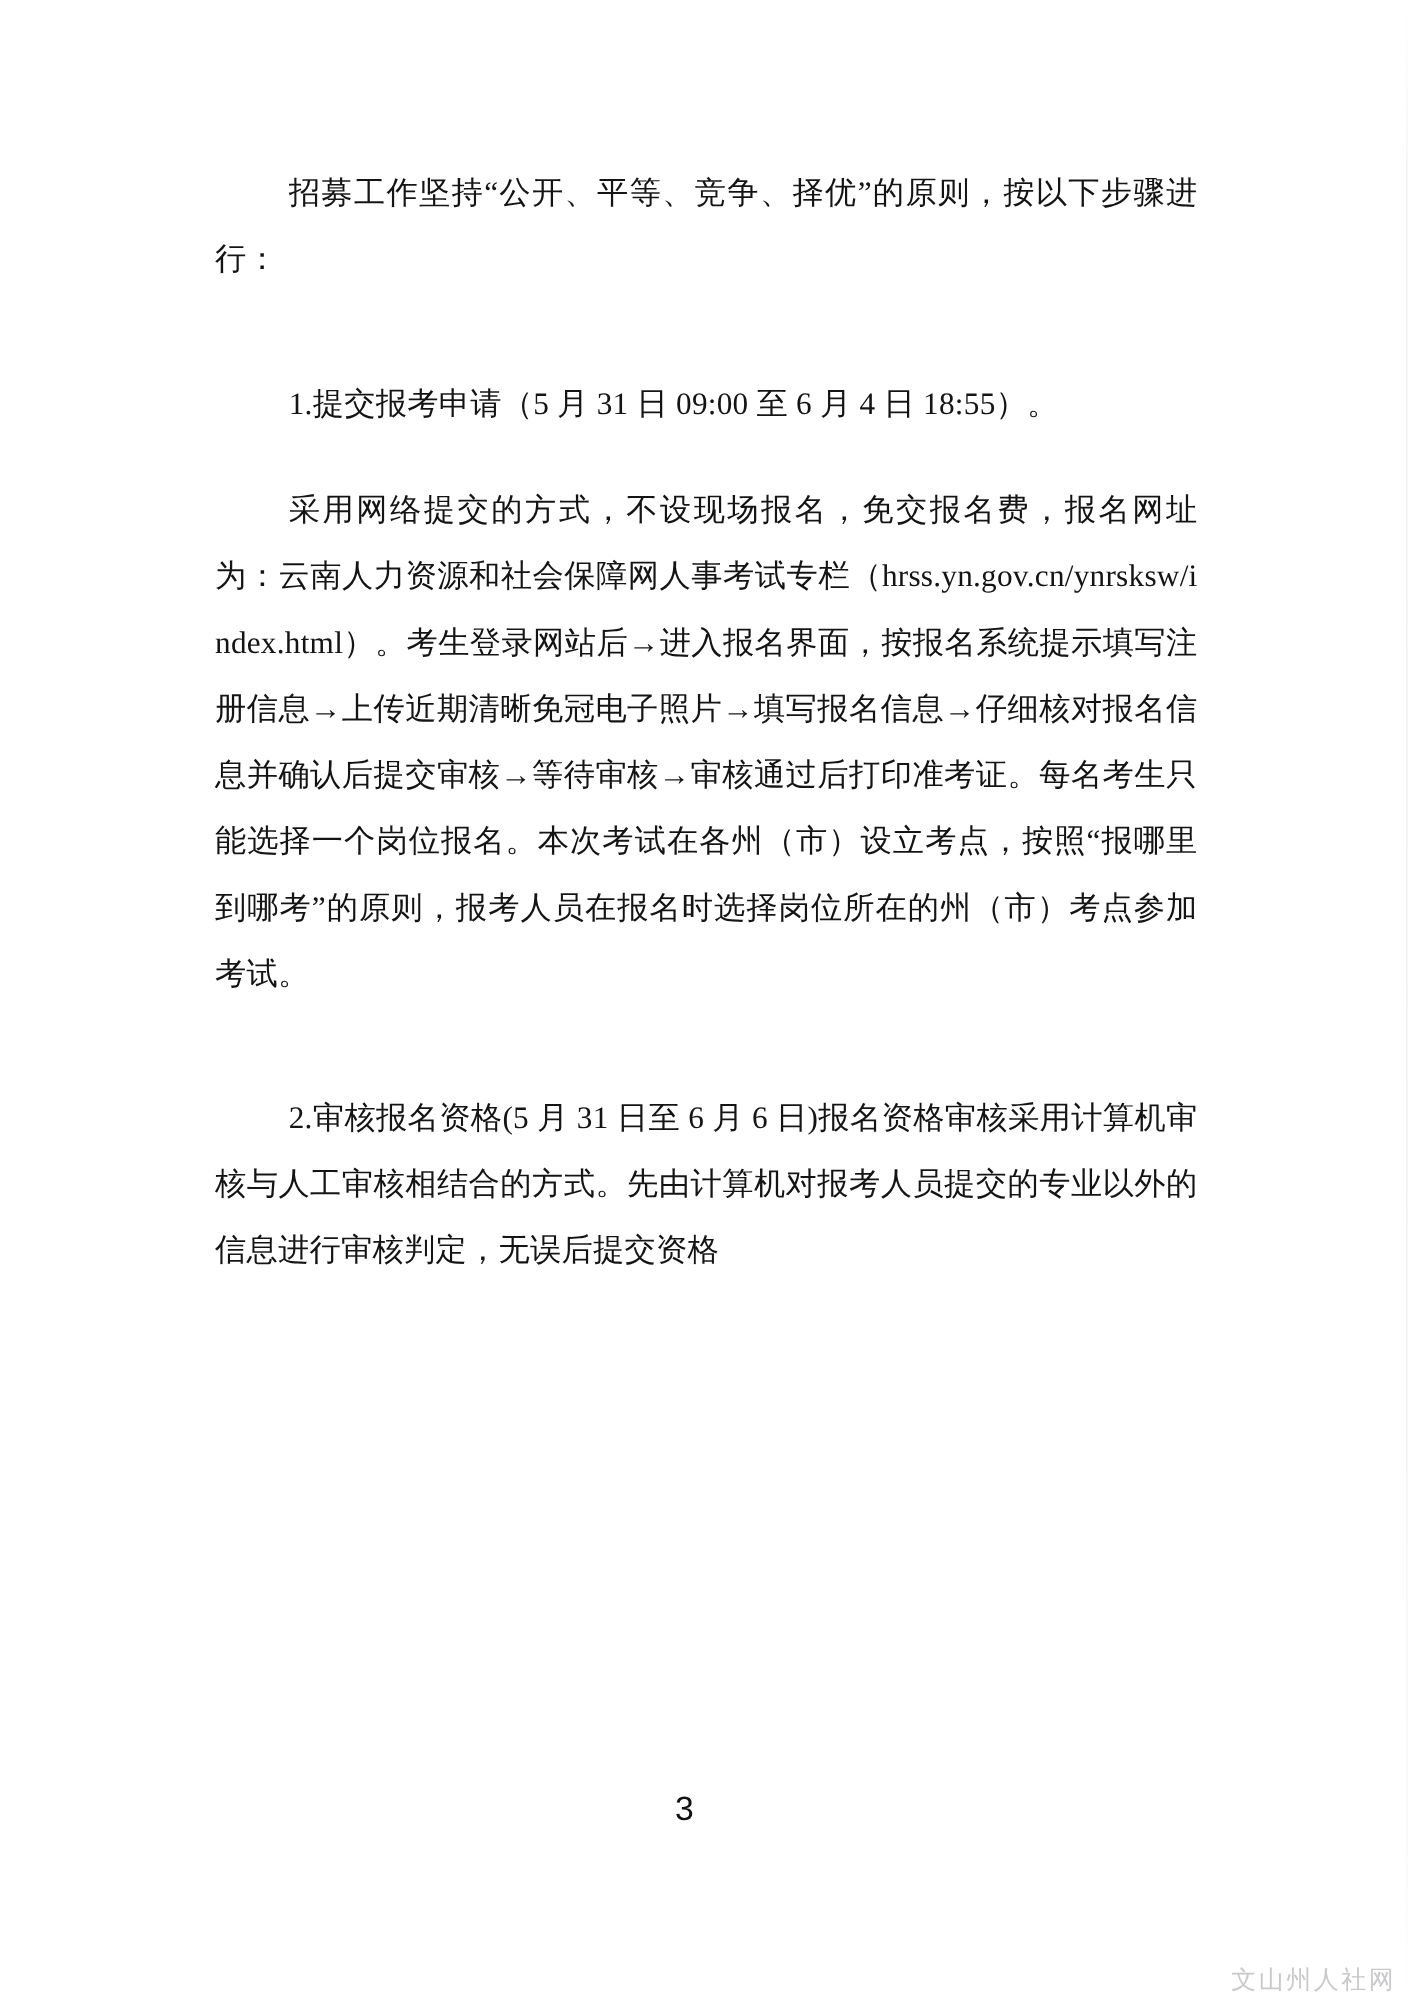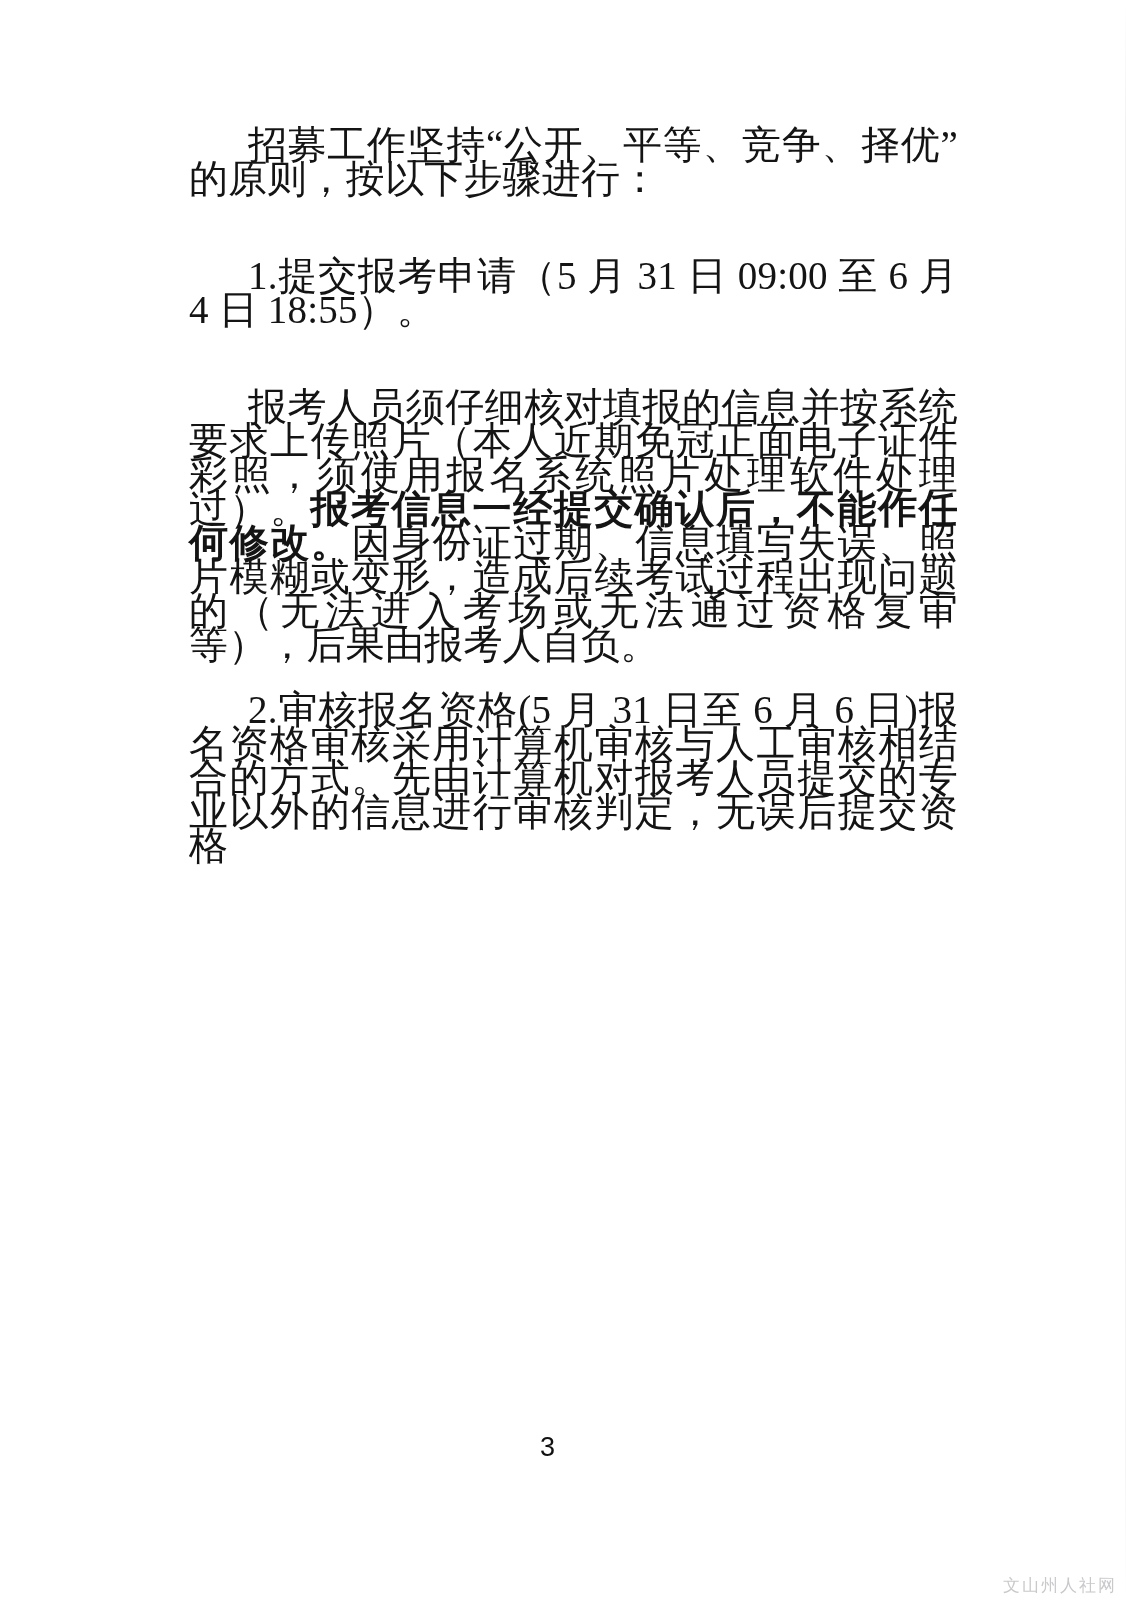--- a/index.html
+++ b/index.html
@@ -34,23 +34,23 @@
   }
 
   .body-text {
     position: absolute;
     left: 172px;
     top: 128px;
     width: 786px;
   }
 
   p.para {
-    margin: 0 0 0 17px;
-    font-size: 39px;
-    line-height: 34px;
+    margin: 0 0 0 0;
+    font-size: 25px;
+    line-height: 53px;
     letter-spacing: 0.2px;
     text-align: justify;
     text-justify: inter-character;
     word-break: break-all;
   }
 
   p.indent {
     text-indent: 59px;
   }
 
@@ -72,21 +72,21 @@
     text-align: center;
     font-size: 27px;
     font-family: "Liberation Sans", sans-serif;
     color: #111111;
   }
 
   .watermark {
     position: absolute;
     right: 14px;
     bottom: 6px;
-    font-size: 17px;
+    font-size: 20px;
     line-height: 1;
     letter-spacing: 2px;
     color: #c9c9cc;
     font-family: "Liberation Sans", sans-serif;
     white-space: nowrap;
     user-select: none;
   }
 </style>
 </head>
 <body>
@@ -101,24 +101,24 @@
 
     <div class="gap-sm"></div>
 
 
     <div class="gap-md"></div>
 
     <p class="para indent"><span>1.提交报考申请（5 月 31 日 09:00 至 6 月 4 日 18:55）。</span></p>
 
     <div class="gap-md"></div>
 
+    <p class="para indent"><span>采用网络提交的方式，不设现场报名，免交报名费，报名网址为：云南人力资源和社会保障网人事考试专栏（hrss.yn.gov.cn/ynrsksw/index.html）。考生登录网站后→进入报名界面，按报名系统提示填写注册信息→上传近期清晰免冠电子照片→填写报名信息→仔细核对报名信息并确认后提交审核→等待审核→审核通过后打印准考证。每名考生只能选择一个岗位报名。本次考试在各州（市）设立考点，按照“报哪里到哪考”的原则，报考人员在报名时选择岗位所在的州（市）考点参加考试。</span></p>
 
     <div class="gap-lg"></div>
 
-    <p class="para indent"><span>报考人员须仔细核对填报的信息并按系统要求上传照片（本人近期免冠正面电子证件彩照，须使用报名系统照片处理软件处理过）。</span><span class="bold">报考信息一经提交确认后，不能作任何修改。</span><span>因身份证过期、信息填写失误、照片模糊或变形，造成后续考试过程出现问题的（无法进入考场或无法通过资格复审等），后果由报考人自负。</span></p>
 
     <div class="gap-lg"></div>
 
     <p class="para indent"><span>2.审核报名资格(5 月 31 日至 6 月 6 日)报名资格审核采用计算机审核与人工审核相结合的方式。先由计算机对报考人员提交的专业以外的信息进行审核判定，无误后提交资格</span></p>
 
   </div>
 
   <div class="page-number">3</div>
 
   <div class="watermark">文山州人社网</div>

